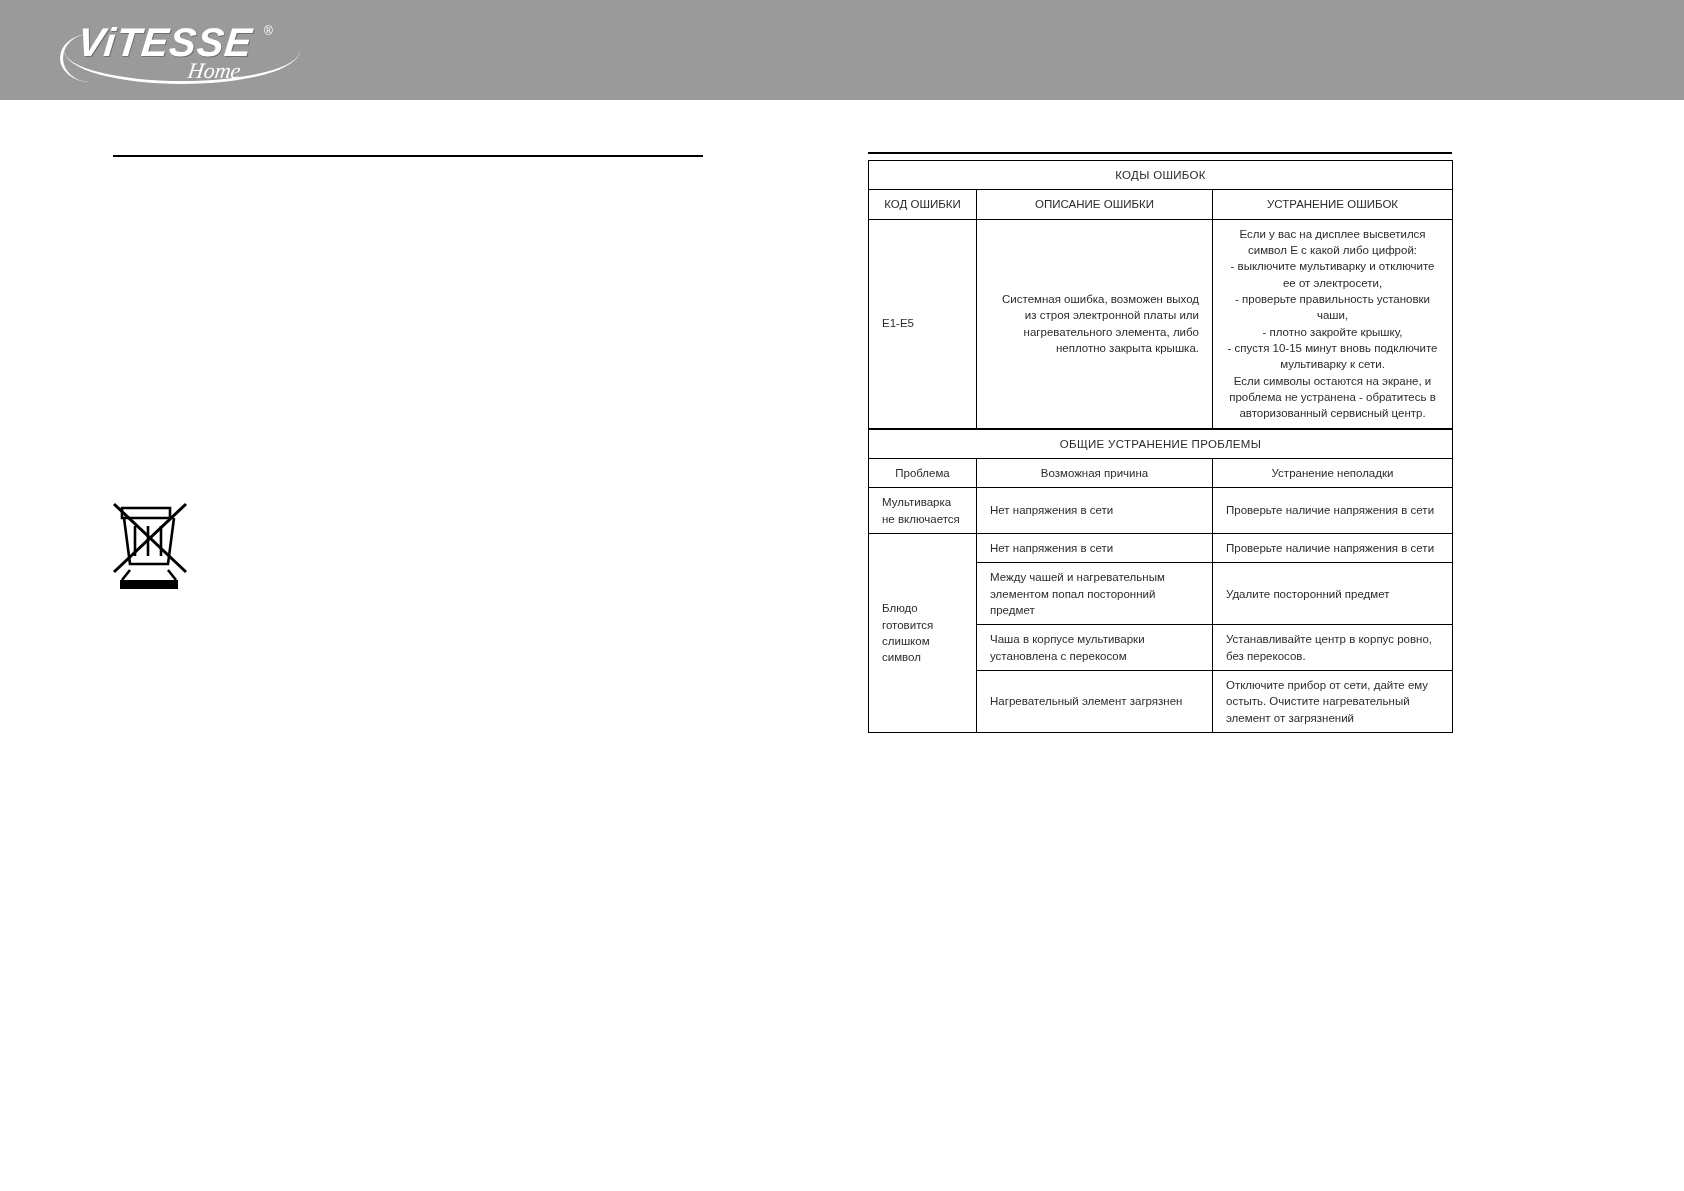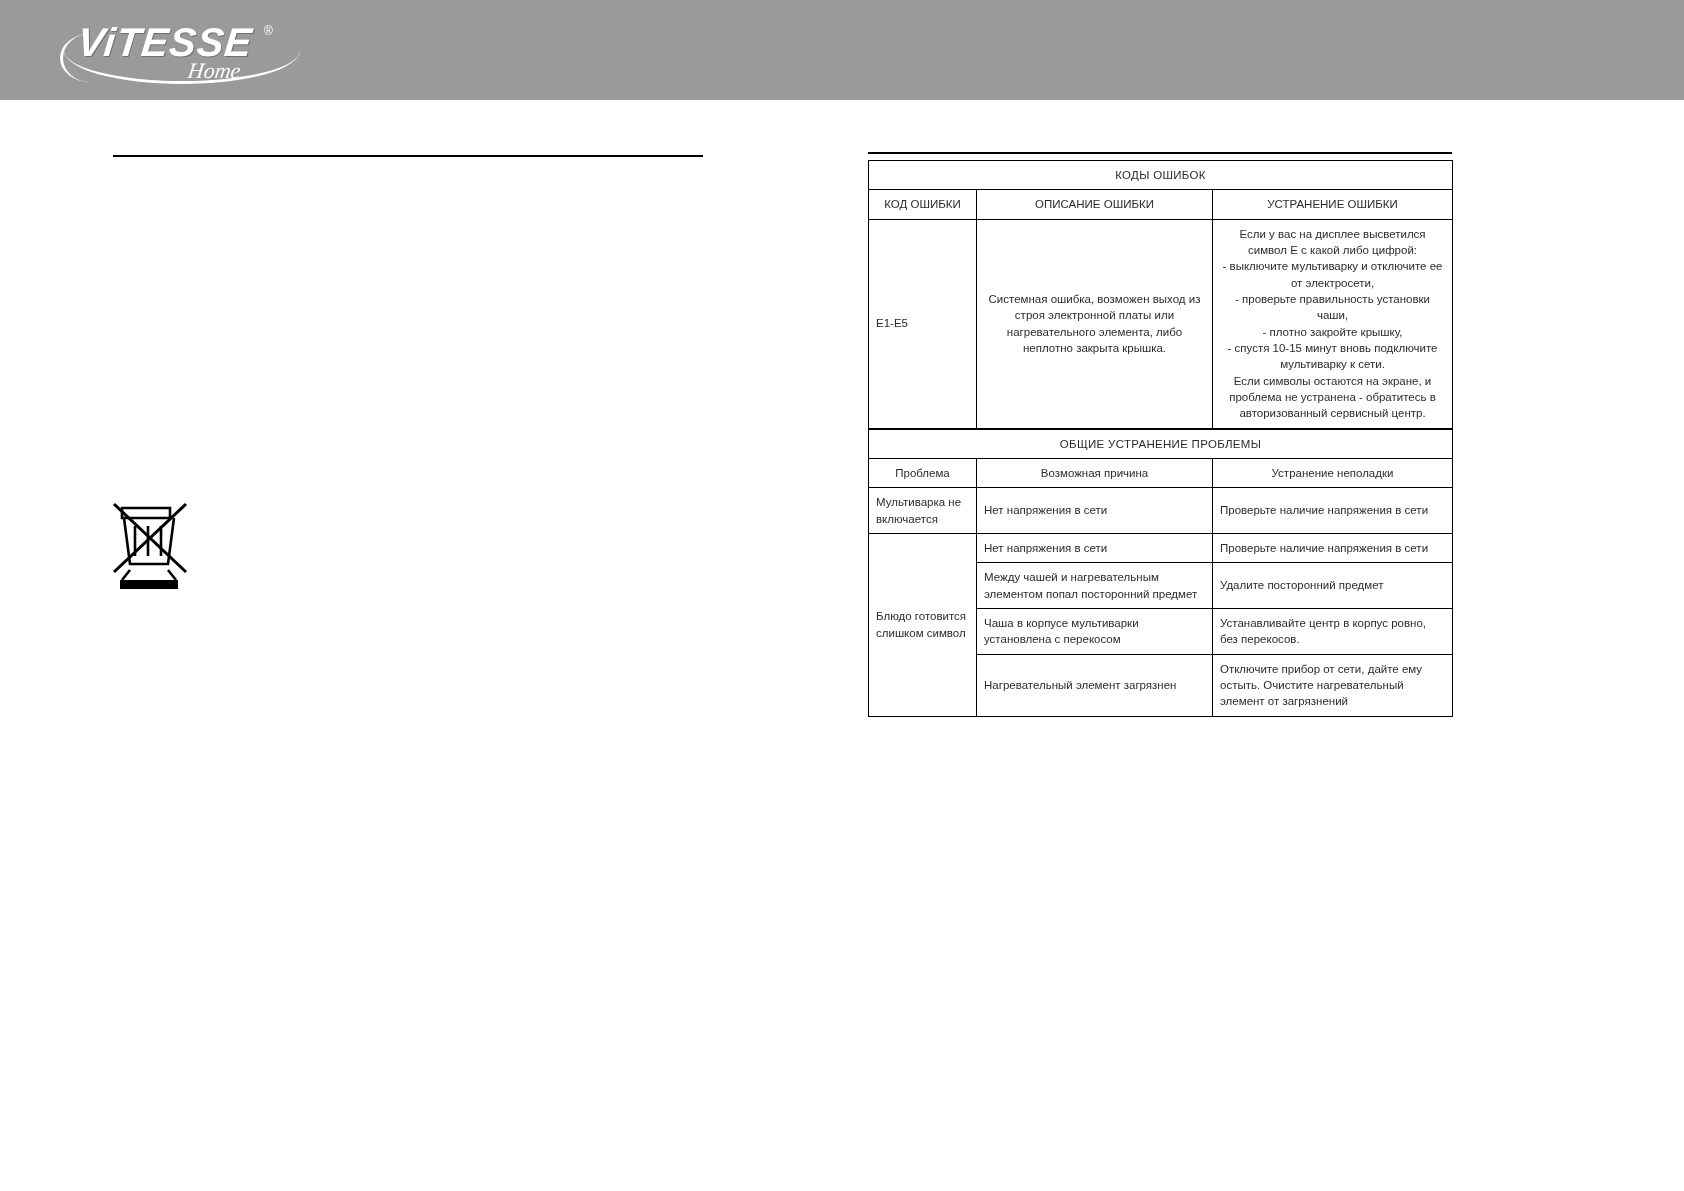--- a/index.html
+++ b/index.html
@@ -115,21 +115,21 @@
     margin-bottom: 6px;
   }
   table.doc {
     border-collapse: collapse;
     width: 584px;
     table-layout: fixed;
   }
   table.doc td, table.doc th {
     border: 1px solid #000;
     vertical-align: middle;
-    padding: 6px 7px;
+    padding: 6px 13px;
     font-size: 11.5px;
     line-height: 1.42;
     color: #2b2b2b;
     font-weight: normal;
   }
   .title-cell {
     text-align: center;
     font-weight: bold;
     font-size: 13px;
     color: #000;
@@ -143,21 +143,21 @@
     color: #000;
     padding: 9px 4px;
   }
   .c-left { text-align: left; }
   .code-cell {
     text-align: left;
     font-size: 13px;
     color: #000;
   }
   .desc-cell {
-    text-align: center;
+    text-align: right;
     padding: 10px 14px;
   }
   .fix-cell {
     text-align: center;
     padding: 10px 12px;
   }
   .nb { white-space: pre-line; }
 </style>
 </head>
 <body>
@@ -197,21 +197,21 @@
       <col style="width:236px">
       <col style="width:240px">
     </colgroup>
     <tbody>
       <tr>
         <td class="title-cell" colspan="3">КОДЫ ОШИБОК</td>
       </tr>
       <tr>
         <td class="hdr-cell">КОД ОШИБКИ</td>
         <td class="hdr-cell">ОПИСАНИЕ ОШИБКИ</td>
-        <td class="hdr-cell">УСТРАНЕНИЕ ОШИБКИ</td>
+        <td class="hdr-cell">УСТРАНЕНИЕ ОШИБОК</td>
       </tr>
       <tr>
         <td class="code-cell">E1-E5</td>
         <td class="desc-cell">Системная ошибка, возможен выход из строя электронной платы или нагревательного элемента, либо неплотно закрыта крышка.</td>
         <td class="fix-cell nb">Если у вас на дисплее высветился символ Е с какой либо цифрой:
 - выключите мультиварку и отключите ее от электросети,
 - проверьте правильность установки чаши,
 - плотно закройте крышку,
 - спустя 10-15 минут вновь подключите мультиварку к сети.
 Если символы остаются на экране, и проблема не устранена - обратитесь в авторизованный сервисный центр.</td>

